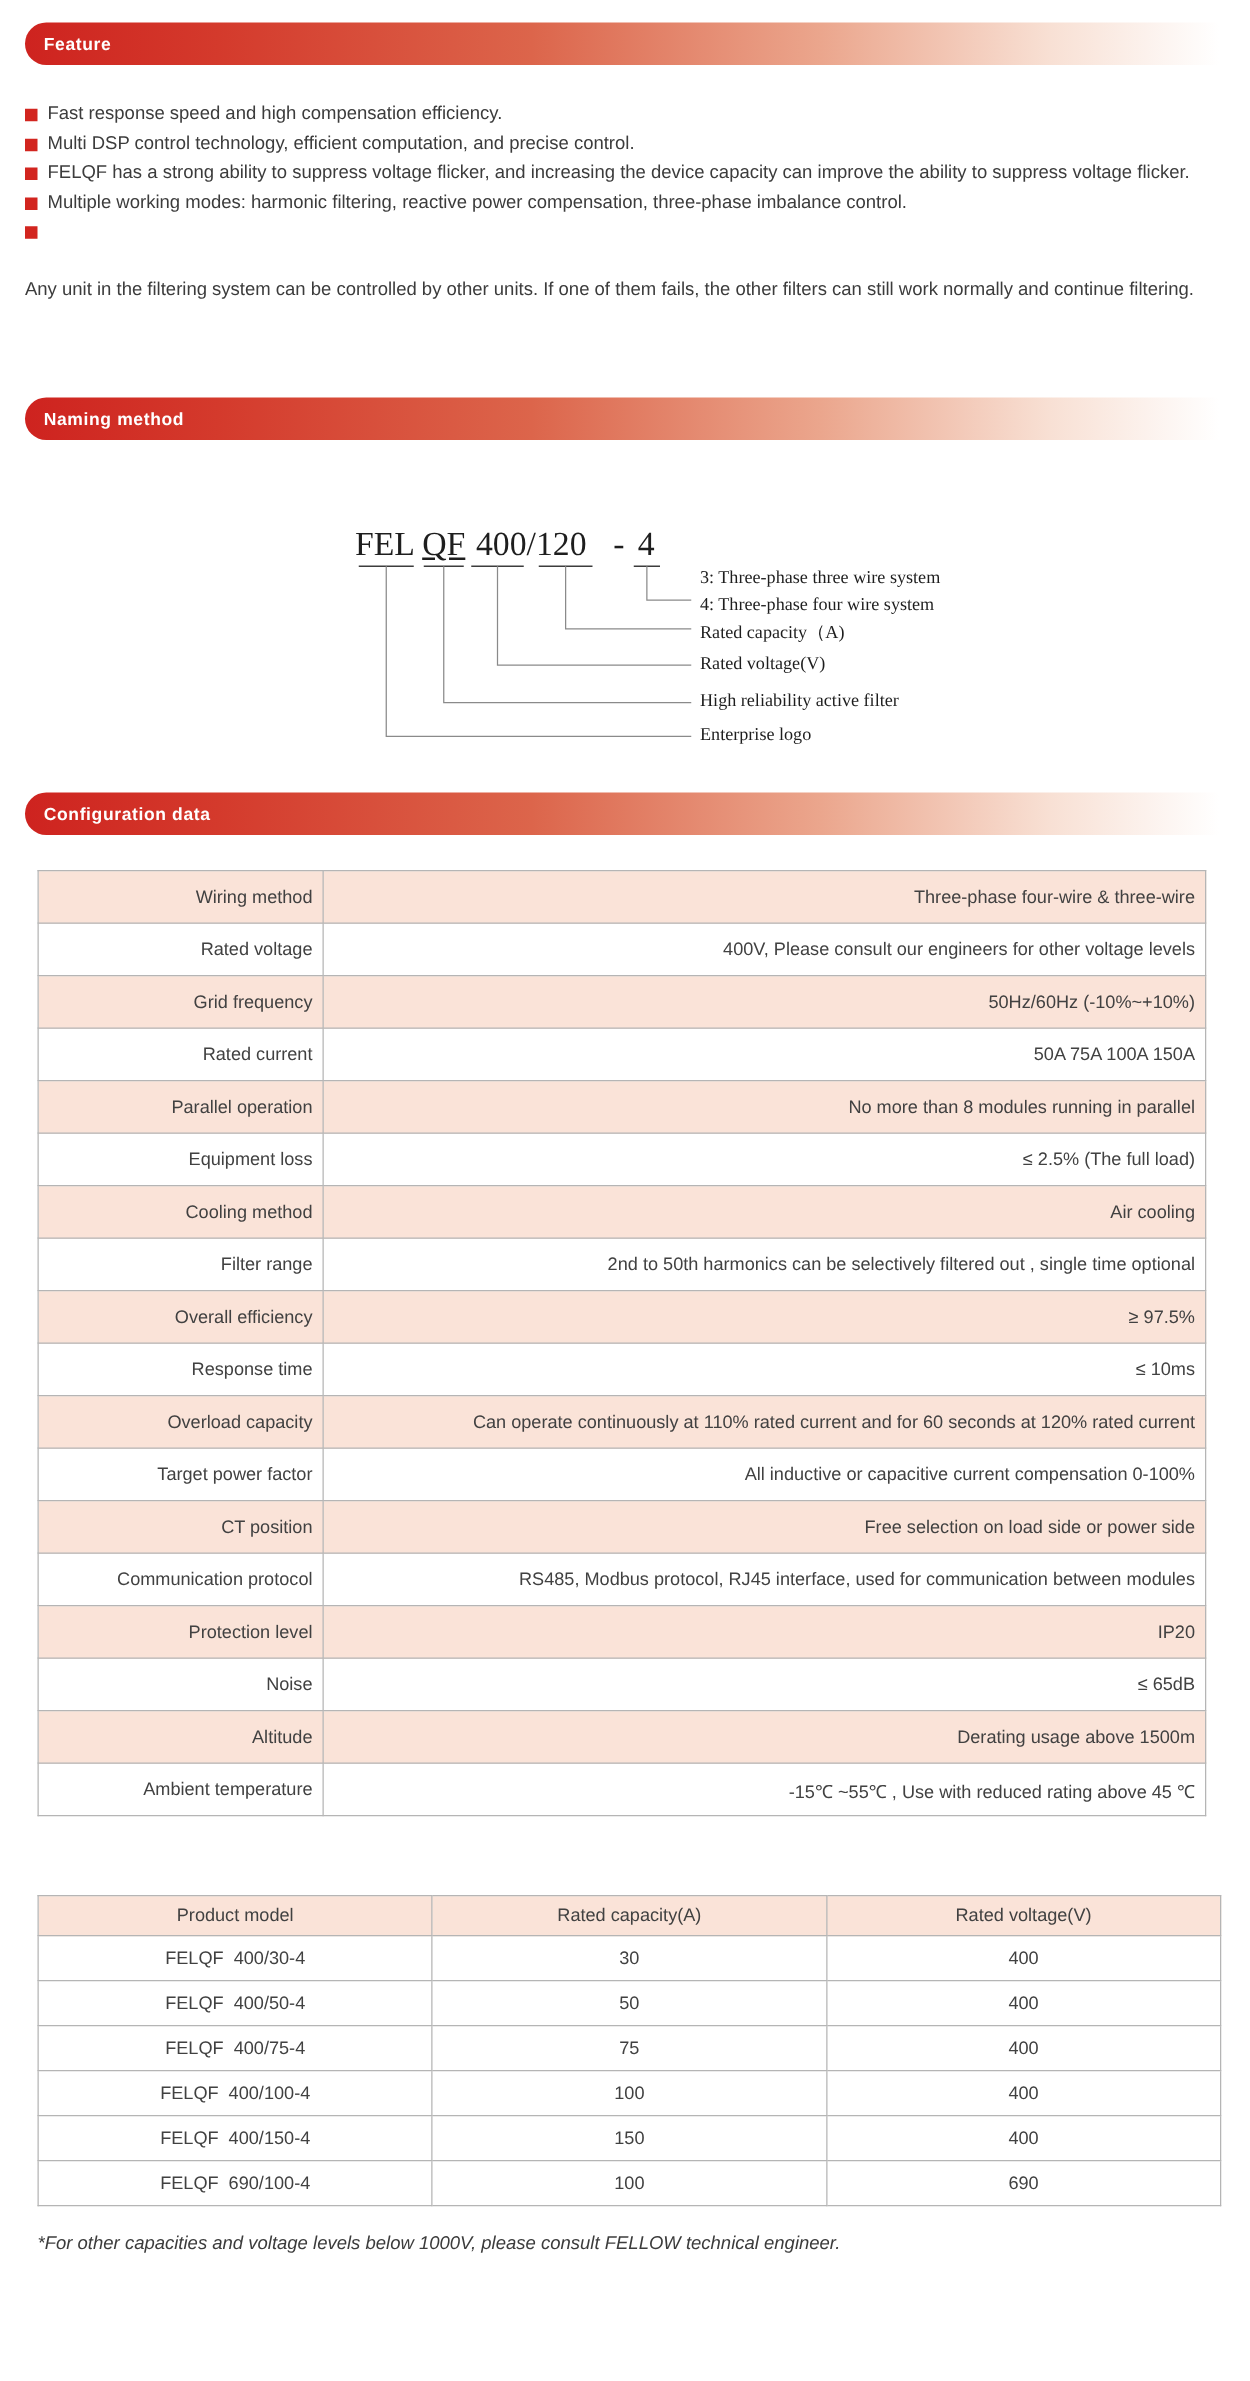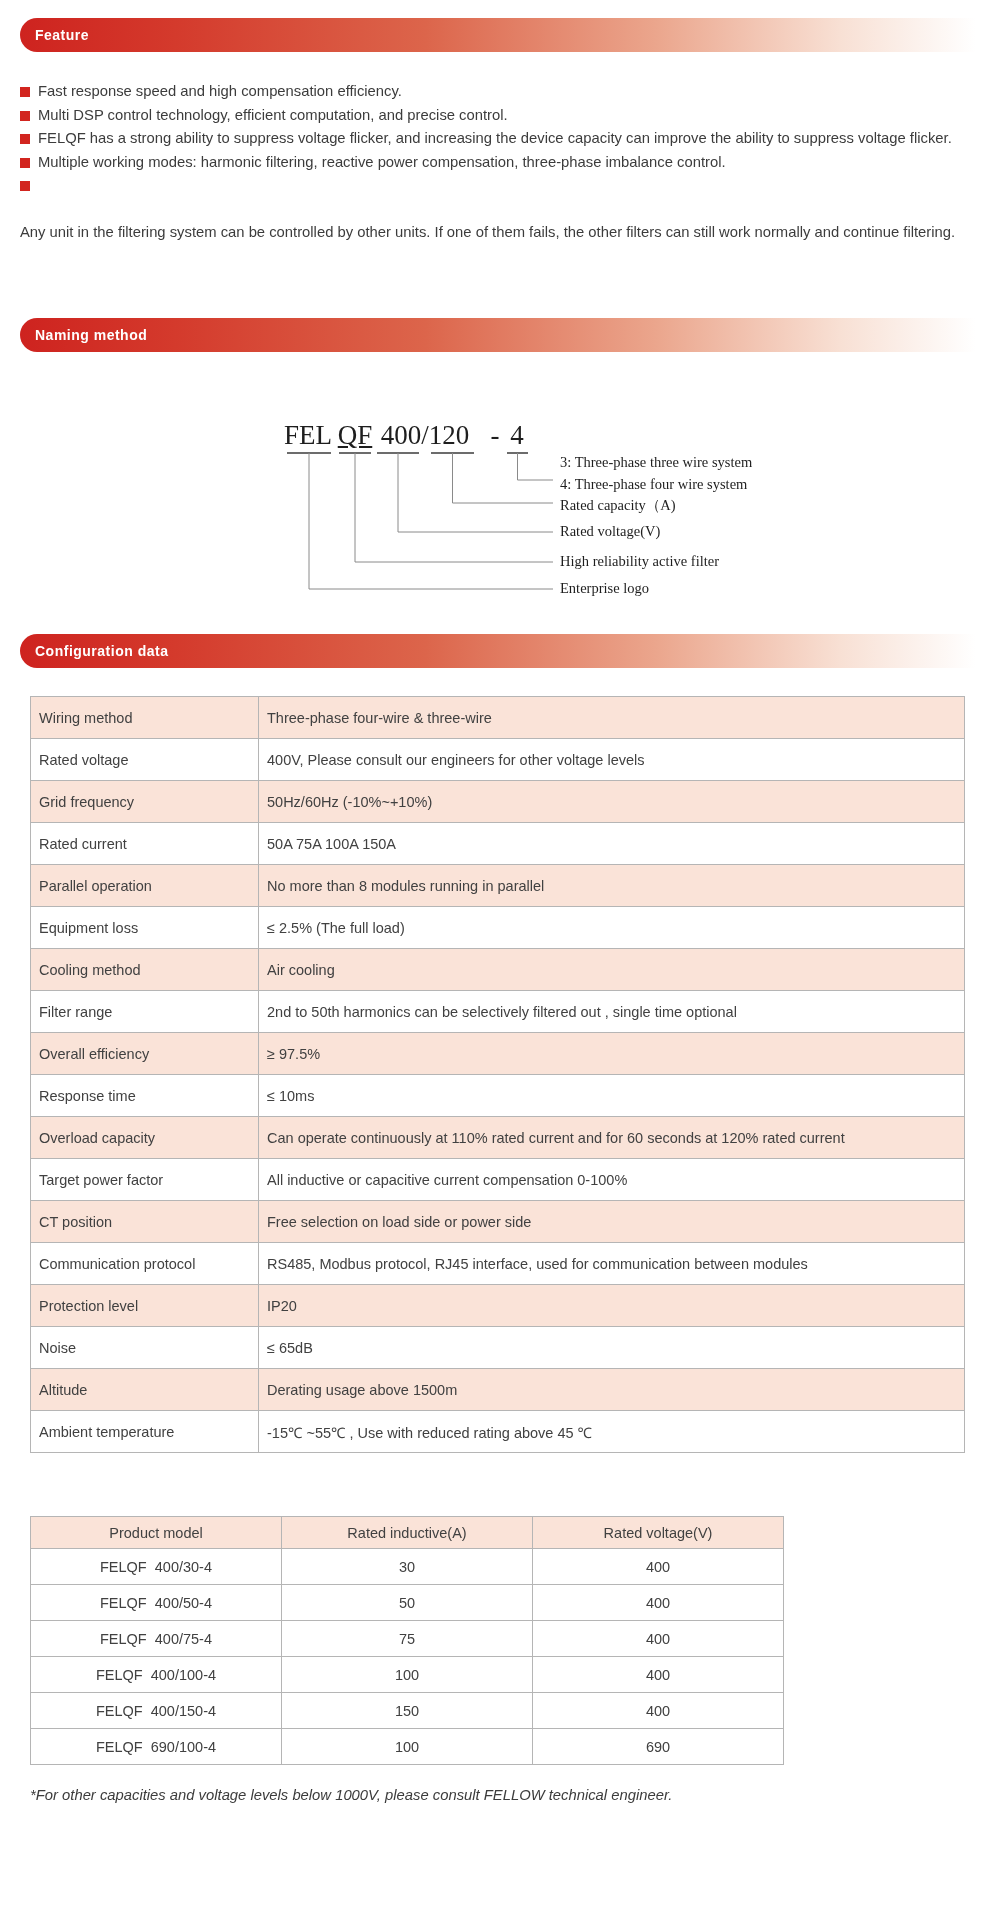--- a/index.html
+++ b/index.html
@@ -35,28 +35,28 @@
   
   .diagram { position:relative; width:1000px; height:200px; margin-top:50px; font-family:"Liberation Serif", serif; color:#1e1e1e; }
   .diagram svg { position:absolute; left:0; top:0; }
   .seg { position:absolute; top:18px; font-size:27px; text-align:center; white-space:nowrap; }
   .dlabel { position:absolute; left:560px; font-size:14.5px; white-space:nowrap; }
 
   
   table { border-collapse:collapse; table-layout:fixed; }
   .cfg { margin:28px 0 0 30px; width:935px; }
   .cfg td {
-    border:1px solid #b5b5b5; height:42px; text-align:left;
+    border:1px solid #b5b5b5; height:42px; text-align:right;
     font-size:14.5px; color:#414141; padding:2px 8px;
   }
   .cfg td.lbl { width:228px; }
   .cfg tr:nth-child(odd) { background:#fae3d8; }
 
   
-  .mdl { margin:63px 0 0 30px; width:754px; }
+  .mdl { margin:63px 0 0 30px; width:947px; }
   .mdl th {
     border:1px solid #b5b5b5; background:#fae3d8; height:32px;
     font-weight:400; font-size:14.5px; color:#414141; text-align:center;
   }
   .mdl td {
     border:1px solid #b5b5b5; height:36px; text-align:center;
     font-size:14.5px; color:#414141;
   }
 
   .footnote { margin:22px 0 0 30px; font-size:14.8px; color:#3c3c3c;font-style:italic; }
@@ -200,21 +200,21 @@
         <td class="lbl">Ambient temperature</td>
         <td>-15℃ ~55℃ , Use with reduced rating above 45 ℃</td>
       </tr>
   </tbody>
 </table>
 
 <table class="mdl">
   <thead>
     <tr>
       <th>Product model</th>
-      <th>Rated inductive(A)</th>
+      <th>Rated capacity(A)</th>
       <th>Rated voltage(V)</th>
     </tr>
   </thead>
   <tbody>
     <tr>
         <td>FELQF&nbsp; 400/30-4</td>
         <td>30</td>
         <td>400</td>
       </tr>
     <tr>

